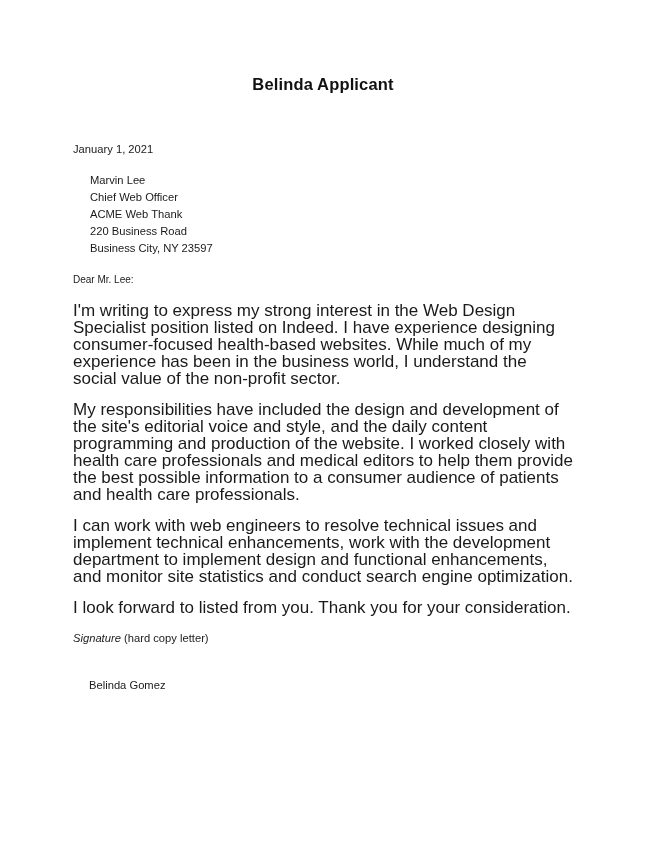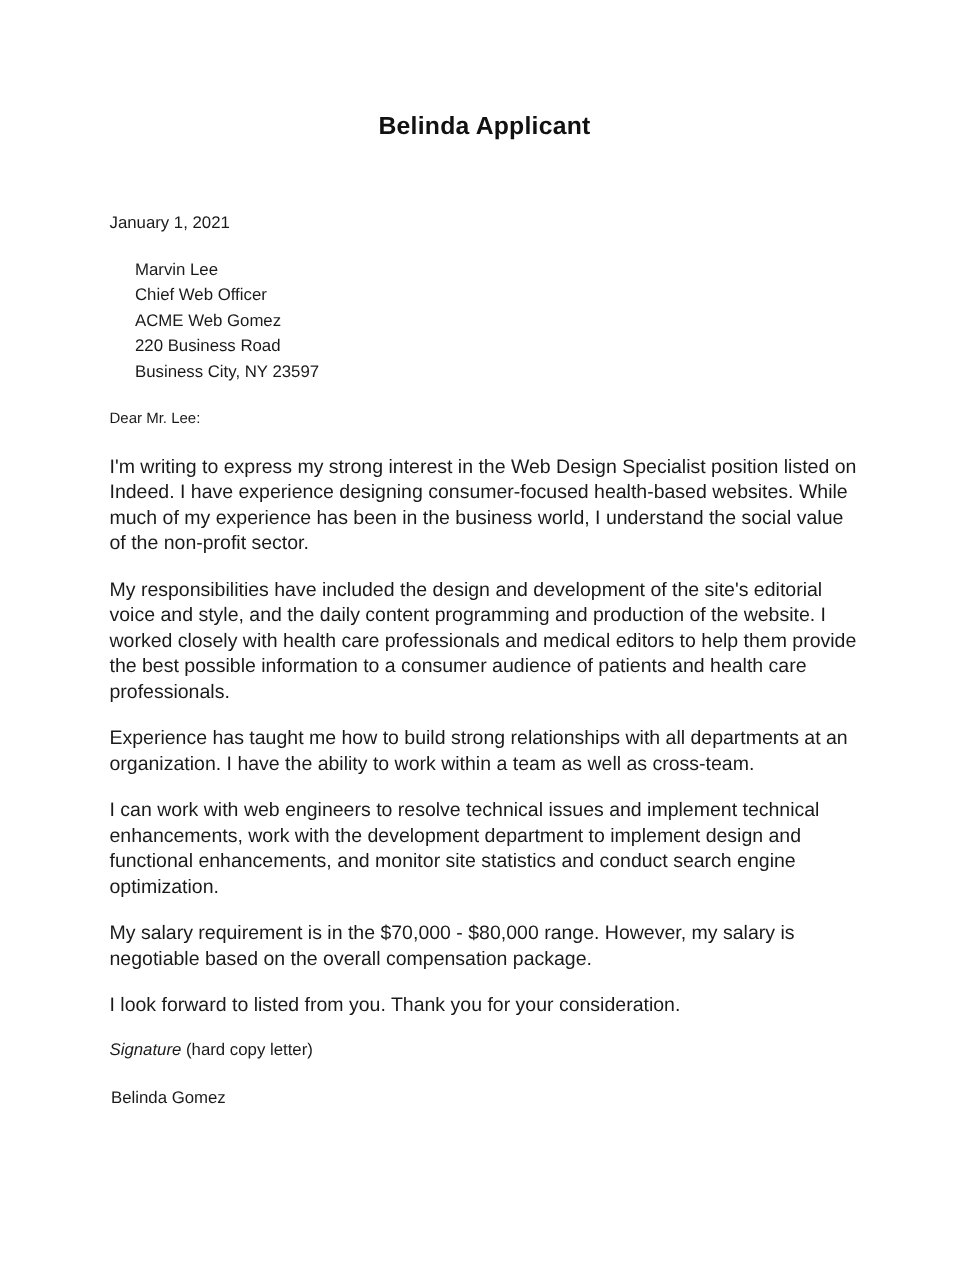--- a/index.html
+++ b/index.html
@@ -72,71 +72,69 @@
   }
 
   .salutation {
     font-size: 10px;
     line-height: 17px;
     margin: 0;
     padding-top: 14px;
   }
 
   .body-paragraph {
-    font-size: 13px;
+    font-size: 17px;
     line-height: 17px;
     margin: 0;
     padding-top: 14px;
     text-align: left;
   }
 
   .signature-note {
     font-size: 11.2px;
     line-height: 17px;
     margin: 0;
     padding-top: 14px;
   }
   .signature-note .sig-word {
     font-style: italic;
   }
 
   .signer-name {
     font-size: 11.2px;
     line-height: 17px;
-    margin: 1px;
+    margin: 16px;
     padding-top: 14px;
   }
 </style>
 </head>
 <body>
 
 <div class="page">
   <div class="letter">
 
     <div class="letterhead">
       <div class="letterhead-name">Belinda Applicant</div>
     </div>
 
     <div class="date-line">January 1, 2021</div>
 
     <div class="address-block">
       <span class="addr-line">Marvin Lee</span>
       <span class="addr-line">Chief Web Officer</span>
-      <span class="addr-line">ACME Web Gomez</span>
+      <span class="addr-line">ACME Web Thank</span>
       <span class="addr-line">220 Business Road</span>
       <span class="addr-line">Business City, NY 23597</span>
     </div>
 
     <div class="salutation">Dear Mr. Lee:</div>
 
     <p class="body-paragraph">I'm writing to express my strong interest in the Web Design Specialist position listed on Indeed. I have experience designing consumer-focused health-based websites. While much of my experience has been in the business world, I understand the social value of the non-profit sector.</p>
     <p class="body-paragraph">My responsibilities have included the design and development of the site's editorial voice and style, and the daily content programming and production of the website. I worked closely with health care professionals and medical editors to help them provide the best possible information to a consumer audience of patients and health care professionals.</p>
-    <p class="body-paragraph">Experience has taught me how to build strong relationships with all departments at an organization. I have the ability to work within a team as well as cross-team.</p>
     <p class="body-paragraph">I can work with web engineers to resolve technical issues and implement technical enhancements, work with the development department to implement design and functional enhancements, and monitor site statistics and conduct search engine optimization.</p>
-    <p class="body-paragraph">My salary requirement is in the $70,000 - $80,000 range. However, my salary is negotiable based on the overall compensation package.</p>
     <p class="body-paragraph">I look forward to listed from you. Thank you for your consideration.</p>
 
     <div class="signature-note">
       <span class="sig-word">Signature</span><span> (hard copy letter)</span>
     </div>
 
     <div class="signer-name">Belinda Gomez</div>
 
   </div>
 </div>

